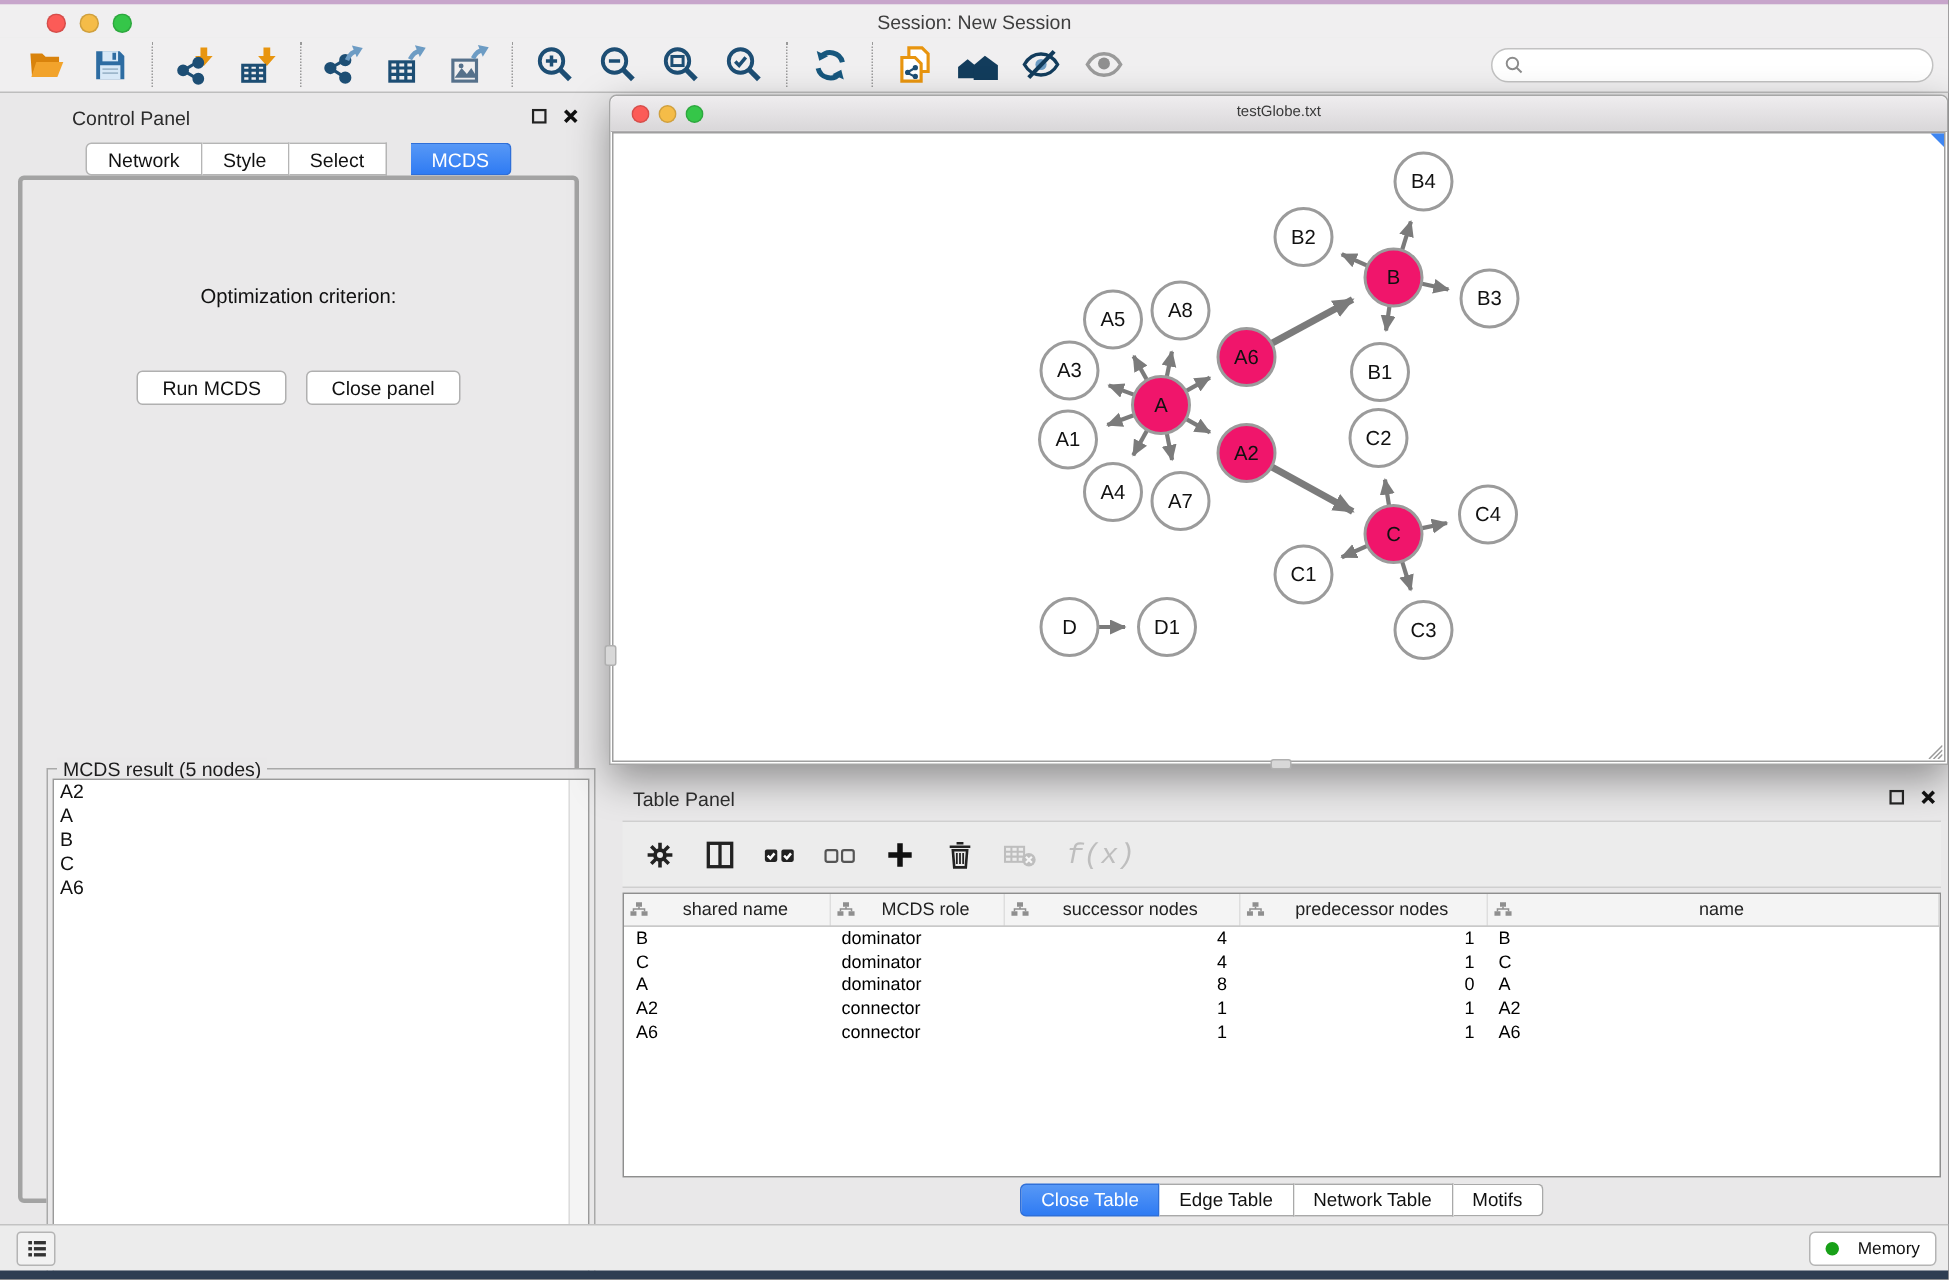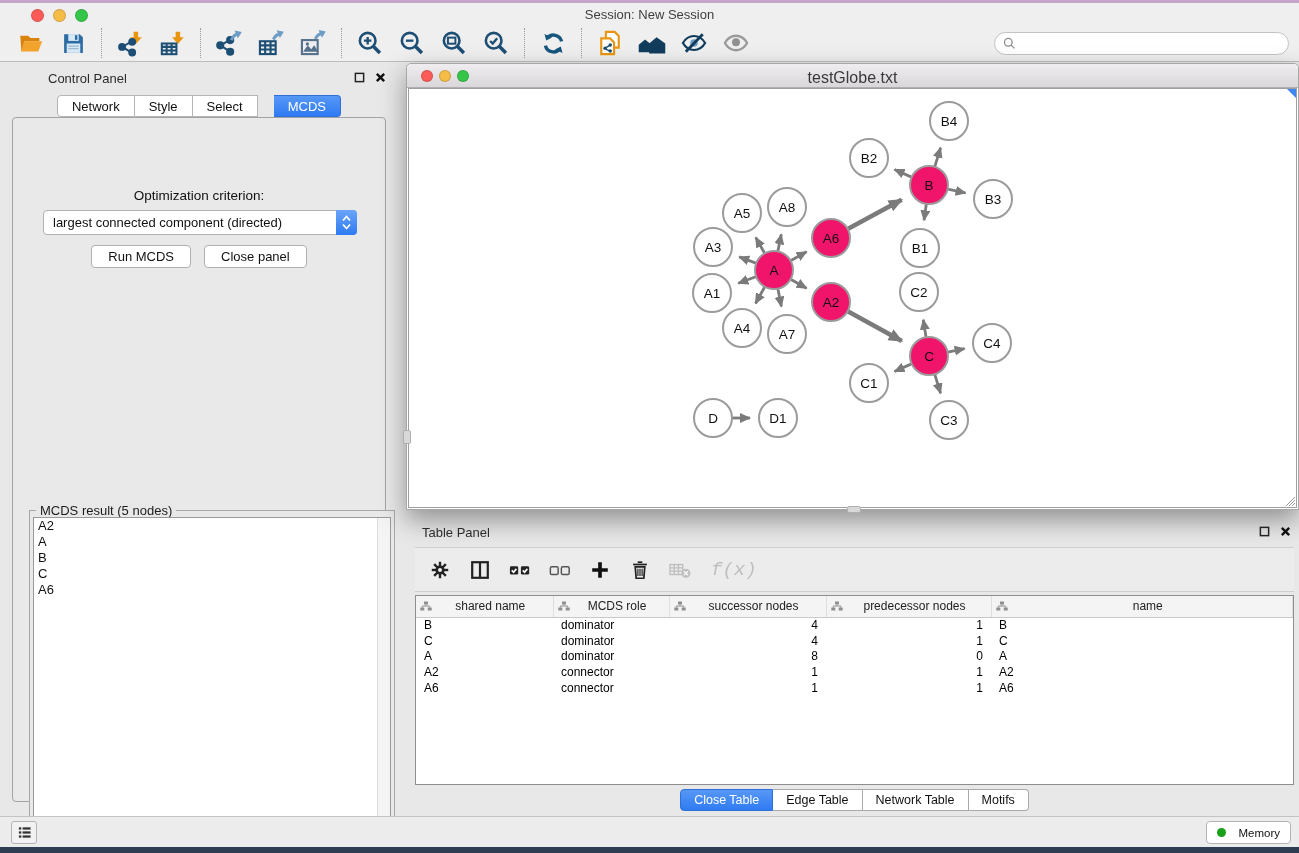--- a/index.html
+++ b/index.html
@@ -31,21 +31,21 @@
   .panel-head{position:absolute;left:0;top:6px;width:100%;height:20px;}
   .panel-head .ptitle{position:absolute;left:12px;top:2px;font-size:13px;color:#2b2b2b;margin-left:36px;}
   .panel-icons{position:absolute;right:12px;top:3px;display:flex;gap:10px;align-items:center;}
   .cp-tabs{position:absolute;left:0;top:32px;width:100%;display:flex;justify-content:center;}
   .cp-tab{height:22px;padding:0 14px;background:#fff;border:1px solid #b5b5b5;border-left:none;
     font-size:13px;display:flex;align-items:center;color:#111;}
   .cp-tab:first-child{border-left:1px solid #b5b5b5;border-radius:4px 0 0 4px;}
   .cp-tab:last-child{border-radius:0 4px 4px 0;margin-left:16px;}
   .cp-tab.active{background:linear-gradient(#5798f6,#2f7bf3);border-color:#2f6fd8;color:#fff;}
   .cp-body{position:absolute;left:12px;right:12px;top:54px;bottom:8px;background:#eae9ea;
-    border:1px solid #a3a3a3;border-radius:4px;}
+    border:3px solid #a3a3a3;border-radius:4px;}
   .opt-label{position:absolute;left:0;right:0;top:70px;text-align:center;font-size:13.5px;color:#111;}
   .criterion{position:absolute;left:30px;top:92px;width:314px;height:25px;background:#fff;
     border:1px solid #b0b0b0;border-radius:4px;display:flex;align-items:center;font-size:13px;}
   .criterion .val{flex:1;padding-left:9px;color:#111;white-space:nowrap;overflow:hidden;}
   .spinner{width:21px;height:25px;margin-right:-1px;border-radius:0 4px 4px 0;
     background:linear-gradient(#6aa5f8,#2e7af2);display:flex;align-items:center;justify-content:center;}
   .btn-row{position:absolute;left:0;right:0;top:127px;display:flex;justify-content:center;gap:13px;}
   .pbtn{height:23px;padding:0 16px;background:#fff;border:1px solid #b0b0b0;border-radius:4px;
     font-size:13px;display:flex;align-items:center;color:#111;}
   .mcds-result{position:absolute;left:16px;width:366px;top:392px;height:340px;
@@ -56,21 +56,21 @@
   .mcds-list .scroll{position:absolute;right:0;top:0;bottom:0;width:13px;background:#f4f4f4;
     border-left:1px solid #dcdcdc;}
   .mcds-item{font-size:13px;line-height:16px;padding-left:4px;color:#111;}
 
   
   .net-window{position:absolute;left:406px;top:63px;width:893px;height:447px;
     border:1px solid #a7a7a7;border-radius:5px 5px 0 0;box-shadow:0 10px 26px rgba(0,0,0,.38);
     background:#fff;}
   .net-titlebar{position:absolute;left:0;top:0;width:100%;height:24px;border-radius:5px 5px 0 0;
     background:linear-gradient(#efedef,#d9d7d9);border-bottom:1px solid #b0aeb0;}
-  .net-titlebar .title{position:absolute;left:0;right:0;top:5px;text-align:center;font-size:16px;color:#3a3a3a;}
+  .net-titlebar .title{position:absolute;left:0;right:0;top:5px;text-align:center;font-size:10px;color:#3a3a3a;}
   .net-lights{position:absolute;left:14px;top:6px;display:flex;gap:6px;}
   .net-light{width:12px;height:12px;border-radius:50%;border:1px solid rgba(0,0,0,.15);}
   .net-canvas{position:absolute;left:1px;right:1px;top:24px;bottom:1px;background:#fff;
     border:1px solid #9f9f9f;}
   .be-toggle{position:absolute;right:0;top:0;width:0;height:0;
     border-top:9px solid #3e86f2;border-left:9px solid transparent;}
   .grip{position:absolute;right:1px;bottom:1px;}
   .sp-handle-v{position:absolute;left:-4px;top:366px;width:8px;height:14px;background:#d8d8d8;
     border:1px solid #b0b0b0;border-radius:2px;}
   .sp-handle-h{position:absolute;left:440px;bottom:-4px;width:14px;height:7px;background:#d8d8d8;
@@ -334,29 +334,20 @@
       </div>
     </div>
     <div class="cp-tabs" id="cp-tabs">
         <div class="cp-tab">Network</div>
         <div class="cp-tab">Style</div>
         <div class="cp-tab">Select</div>
         <div class="cp-tab active">MCDS</div>
       </div>
     <div class="cp-body">
       <div class="opt-label">Optimization criterion:</div>
-      <div class="criterion">
-        <div class="val">largest connected component (directed)</div>
-        <div class="spinner" id="spinner-slot">
-            <svg width="11" height="17" viewBox="0 0 11 17">
-              <path d="M2 6.5L5.5 2.5 9 6.5" stroke="#fff" stroke-width="1.8" fill="none"></path>
-              <path d="M2 10.5L5.5 14.5 9 10.5" stroke="#fff" stroke-width="1.8" fill="none"></path>
-            </svg>
-          </div>
-      </div>
       <div class="btn-row">
         <div class="pbtn">Run MCDS</div>
         <div class="pbtn">Close panel</div>
       </div>
       <div class="mcds-result">
         <div class="mcds-legend">MCDS result (5 nodes)</div>
         <div class="mcds-list" id="mcds-list">
           <div class="scroll"></div>
         <div class="mcds-item">A2</div>
             <div class="mcds-item">A</div>

